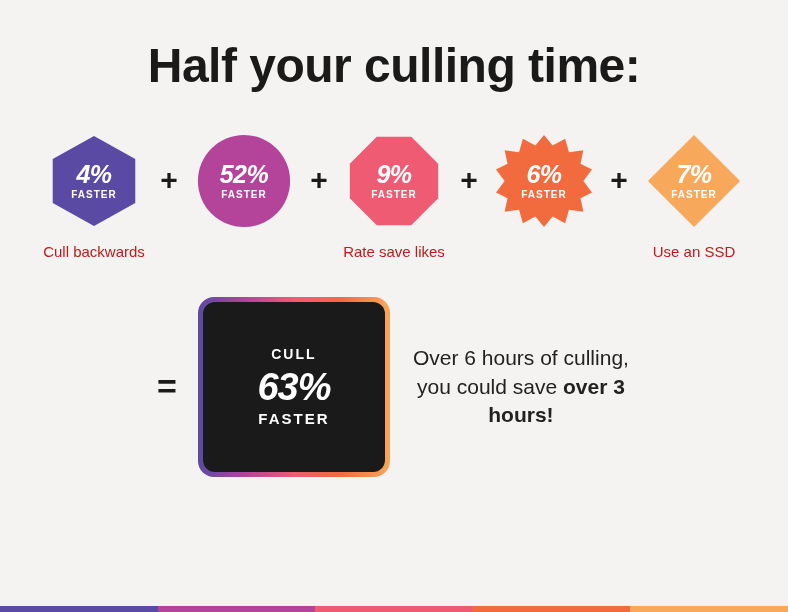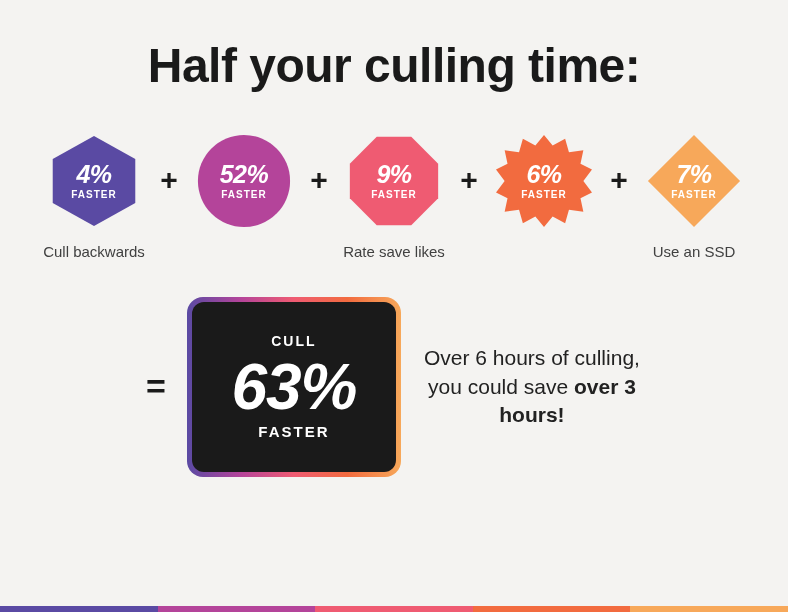--- a/index.html
+++ b/index.html
@@ -71,38 +71,38 @@
   }
   .faster {
     font-size: 10px;
     font-weight: 800;
     letter-spacing: 1px;
     margin-top: 2px;
   }
   .cap {
     text-align: center;
     font-size: 15px;
-    color: #404040;
+    color: #b91c1c;
     margin-top: 14px;
     line-height: 1.25;
     font-weight: 400;
   }
   .result-row {
     display: flex;
     align-items: center;
     justify-content: center;
     margin-top: 40px;
     gap: 26px;
   }
   .eq {
     font-size: 34px;
     font-weight: 700;
   }
   .result-box {
-    width: 204px;
+    width: 182px;
     height: 170px;
     border-radius: 12px;
     color: #fff;
     display: flex;
     flex-direction: column;
     align-items: center;
     justify-content: center;
     position: relative;
     background: #1a1a1a;
   }
@@ -113,21 +113,21 @@
     border-radius: 16px;
     background: linear-gradient(90deg, #5a4aa3, #b4449a, #ef5b72, #f26b3f, #f7a85a);
     z-index: -1;
   }
   .result-cull {
     font-size: 14px;
     font-weight: 800;
     letter-spacing: 2px;
   }
   .result-pct {
-    font-size: 64px;
+    font-size: 38px;
     font-weight: 900;
     font-style: italic;
     line-height: 1;
     margin: 6px 0 4px;
     letter-spacing: -1px;
   }
   .result-faster {
     font-size: 15px;
     font-weight: 800;
     letter-spacing: 2px;

